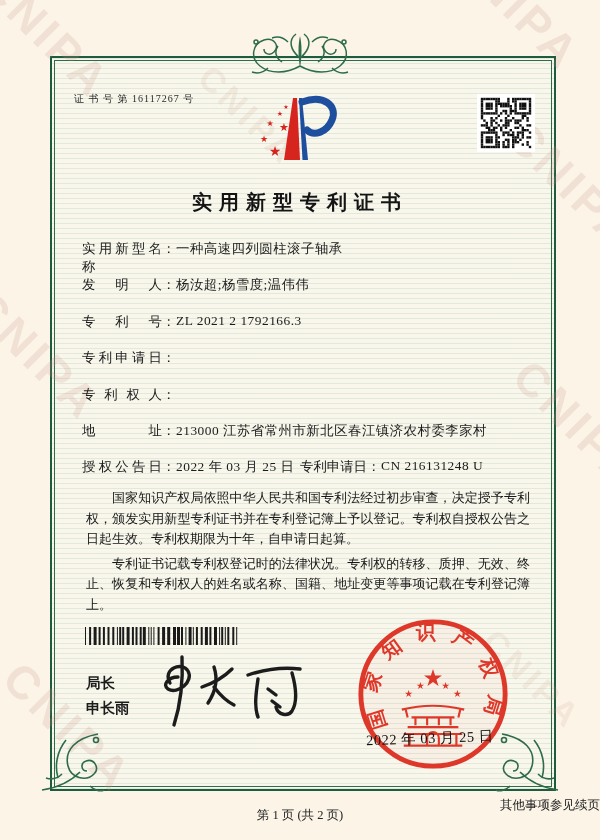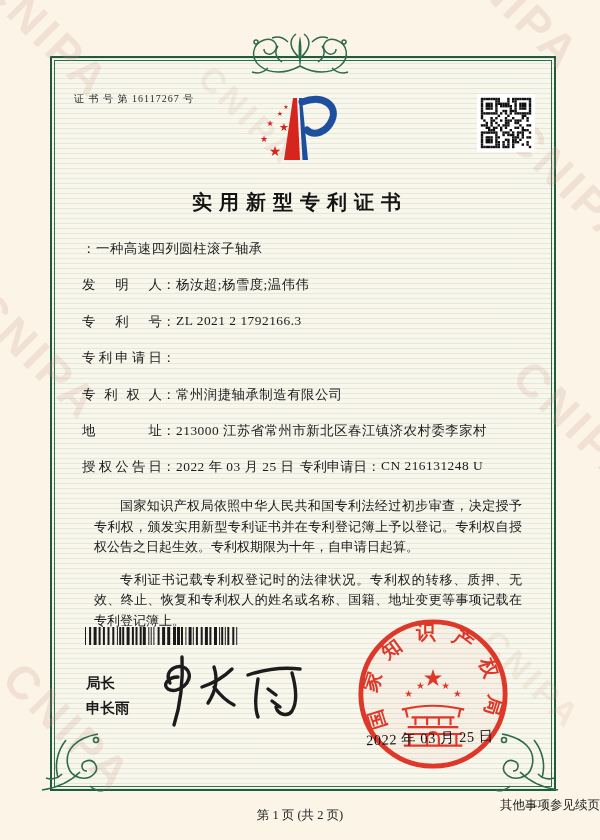--- a/index.html
+++ b/index.html
@@ -39,21 +39,21 @@
   .row{height:36.4px;display:flex;align-items:flex-start;position:relative;}
   .flabel{display:inline-block;width:80px;text-align:justify;text-align-last:justify;font-weight:500;}
   .fcolon{display:inline-block;width:14px;}
   .fvalue{letter-spacing:0.5px;}
   .grant-right{position:absolute;left:218px;top:0;display:flex;}
   .grant-right .flabel{width:67px;}
   .paras{
     position:absolute;left:82px;top:484px;width:452px;
     font-size:13px;line-height:20.6px;text-align:justify;color:#181818;
   }
-  .paras p{margin:12px;text-indent:2em;}
+  .paras p{margin:4px;text-indent:2em;}
   .barcode{position:absolute;left:85px;top:627px;}
   .signer-title{position:absolute;left:86px;top:674px;font:600 14.5px "Liberation Sans","DejaVu Sans",sans-serif;}
   .signer-name{position:absolute;left:86px;top:699px;font:600 14.5px "Liberation Sans","DejaVu Sans",sans-serif;}
   .signature{position:absolute;left:148px;top:653px;}
   .seal{position:absolute;left:355px;top:616px;opacity:0.93;}
   .seal-date{
     position:absolute;left:366px;top:729px;font-size:14.5px;letter-spacing:0.5px;
     color:#111;transform:rotate(-2deg);white-space:nowrap;
   }
   .pageinfo{position:absolute;left:0;top:767px;width:100%;text-align:center;font-size:12.5px;color:#222;margin-top:40px;}
@@ -356,41 +356,41 @@
         <rect x="28.2" y="49.8" width="2.4" height="2.4"></rect>
         <rect x="33.0" y="49.8" width="2.4" height="2.4"></rect>
         <rect x="49.8" y="49.8" width="2.4" height="2.4"></rect>
       </g>
   </svg>
 
   <div class="title">实用新型专利证书</div>
 
   <div class="fields">
     <div class="row">
+      <span class="flabel">实用新型名称</span>
         <span class="fcolon">：</span>
         <span class="fvalue">一种高速四列圆柱滚子轴承</span>
     </div>
     <div class="row">
       <span class="flabel">发明人</span>
         <span class="fcolon">：</span>
         <span class="fvalue">杨汝超;杨雪度;温伟伟</span>
     </div>
     <div class="row">
       <span class="flabel">专利号</span>
         <span class="fcolon">：</span>
         <span class="fvalue">ZL 2021 2 1792166.3</span>
     </div>
     <div class="row">
       <span class="flabel">专利申请日</span>
         <span class="fcolon">：</span>
     </div>
     <div class="row">
       <span class="flabel">专利权人</span>
         <span class="fcolon">：</span>
-        <span class="fvalue">常州润捷轴承制造有限公司</span>
     </div>
     <div class="row">
       <span class="flabel">地址</span>
         <span class="fcolon">：</span>
         <span class="fvalue">213000 江苏省常州市新北区春江镇济农村委李家村</span>
     </div>
     <div class="row">
       <span class="flabel">授权公告日</span>
         <span class="fcolon">：</span>
         <span class="fvalue">2022 年 03 月 25 日</span>

